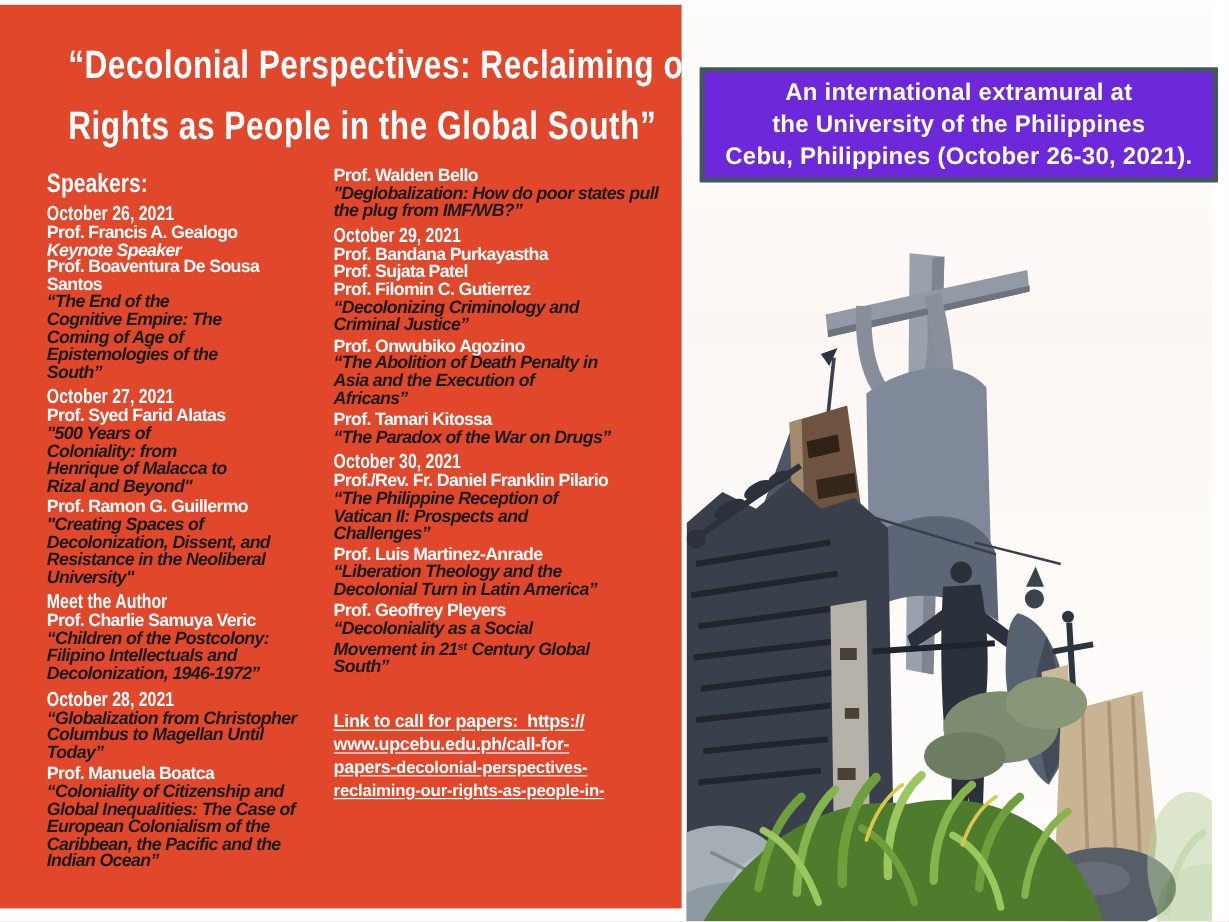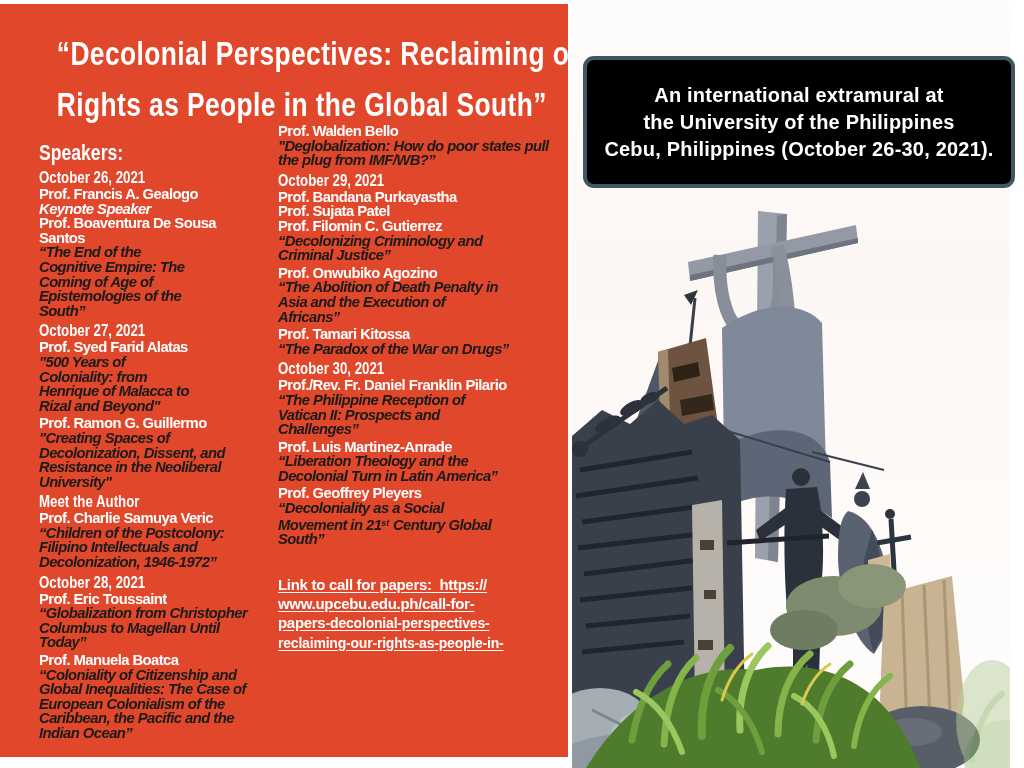--- a/index.html
+++ b/index.html
@@ -6,41 +6,41 @@
   .page{position:relative;width:1024px;height:768px;background:#ffffff;overflow:hidden;
         font-family:"Liberation Sans","DejaVu Sans",sans-serif;}
 
   
   .poster{position:absolute;left:0;top:4px;width:568px;height:753px;background:#e0472b;}
   .poster-title{position:absolute;top:24px;left:0;width:100%;margin:0;
         color:#ffffff;font-weight:bold;font-size:33px;line-height:51px;text-align:center;
         white-space:pre;transform:scaleX(0.8);transform-origin:50% 0;letter-spacing:0.5px;}
   .col{position:absolute;color:#ffffff;}
   .col-left{left:39px;top:138px;width:240px;}
-  .col-mid{left:278px;top:120px;width:292px;}
+  .col-mid{left:278px;top:136px;width:292px;}
   .speakers-heading{font-size:22px;font-weight:bold;line-height:22px;margin:0 0 4px 0;
         transform:scaleX(0.8);transform-origin:0 50%;}
   .date{font-size:17px;font-weight:bold;line-height:17px;margin-top:2px;padding:1px 0;
         transform:scaleX(0.78);transform-origin:0 50%;white-space:pre;color:#ffffff;}
   .name,.role,.talk{font-size:14.8px;line-height:14.6px;font-weight:bold;
         letter-spacing:-0.55px;white-space:pre;}
   .name,.role{color:#ffffff;}
   .role{font-style:italic;}
   .talk{font-style:italic;color:#1b1b1b;margin-bottom:3px;}
   .talk sup{font-size:9px;vertical-align:4px;letter-spacing:0;}
 
   
   .cfp{margin-top:28px;color:#ffffff;font-weight:bold;line-height:19px;
        text-decoration:underline;text-underline-offset:2px;cursor:pointer;}
   .cfp-big{font-size:15px;letter-spacing:-0.3px;white-space:pre;}
   .cfp-small{font-size:14px;letter-spacing:-0.2px;white-space:pre;}
 
   
-  .infobox{position:absolute;left:583px;top:56px;width:432px;height:132px;
-        background:#000000;border:4px solid #41575f;border-radius:11px;box-sizing:border-box;
+  .infobox{position:absolute;left:583px;top:56px;width:432px;height:96px;
+        background:#6d28d9;border:4px solid #41575f;border-radius:1px;box-sizing:border-box;
         display:flex;align-items:center;justify-content:center;}
   .infobox-text{color:#ffffff;font-weight:bold;font-size:20px;line-height:27px;
         text-align:center;white-space:pre-line;letter-spacing:0.2px;}
 
   
   .photo{position:absolute;left:572px;top:0;width:438px;height:768px;overflow:hidden;
         background:linear-gradient(180deg,#fefdfc 0%,#fdf7f4 35%,#fefefd 100%);}
   .photo svg{display:block;}
 </style>
 </head>
@@ -76,21 +76,20 @@
           <div class="talk">"Creating Spaces of
 Decolonization, Dissent, and
 Resistance in the Neoliberal
 University"</div>
           <div class="date">Meet the Author</div>
           <div class="name">Prof. Charlie Samuya Veric</div>
           <div class="talk">“Children of the Postcolony:
 Filipino Intellectuals and
 Decolonization, 1946-1972”</div>
           <div class="date">October 28, 2021</div>
-          <div class="name">Prof. Eric Toussaint</div>
           <div class="talk">“Globalization from Christopher
 Columbus to Magellan Until
 Today”</div>
           <div class="name">Prof. Manuela Boatca</div>
           <div class="talk">“Coloniality of Citizenship and
 Global Inequalities: The Case of
 European Colonialism of the
 Caribbean, the Pacific and the
 Indian Ocean”</div>
         </div>

